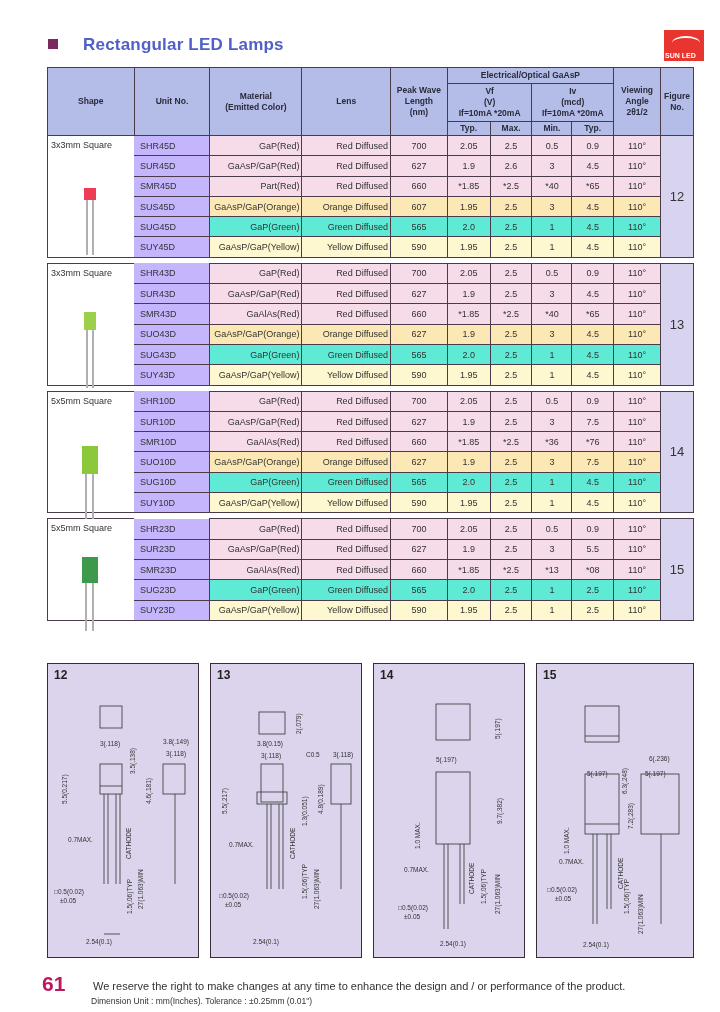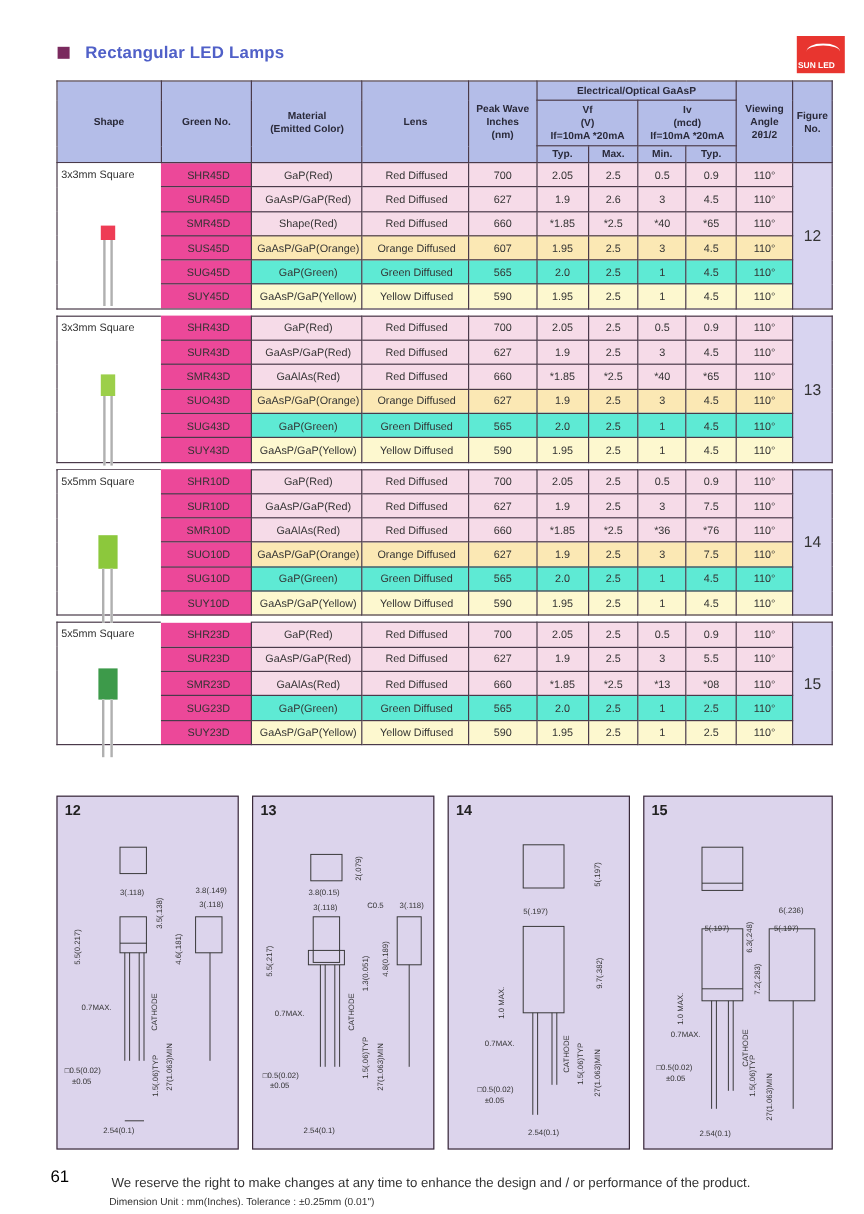--- a/index.html
+++ b/index.html
@@ -1,50 +1,50 @@
 <!DOCTYPE html>
 <html><head>
 <meta charset="utf-8">
 <style>
   * { box-sizing: border-box; margin: 0; padding: 0; }
   html, body { width: 720px; height: 1012px; background: #ffffff; overflow: hidden; }
   body { position: relative; font-family: "Liberation Sans", sans-serif; color: #222; }
 
   .title-bullet { position: absolute; left: 48px; top: 39px; width: 10px; height: 10px; background: #7a2a5e; }
-  .title { position: absolute; left: 71px; top: 35px; font-size: 14px; font-weight: bold; color: #5060c8; letter-spacing: 0.2px; }
+  .title { position: absolute; left: 83px; top: 35px; font-size: 17px; font-weight: bold; color: #5060c8; letter-spacing: 0.2px; }
   .logo { position: absolute; left: 664px; top: 30px; width: 40px; height: 31px; background: #e8352f; }
   .logo .arc { position: absolute; left: 8px; top: 6px; width: 28px; height: 14px; border-top: 2px solid #fff; border-radius: 50% 50% 0 0; }
   .logo .txt { position: absolute; left: 1px; bottom: 2px; font-size: 7px; color: #fff; font-weight: bold; white-space: nowrap; }
 
   table.spec { position: absolute; left: 47px; top: 67px; width: 647px; border-collapse: collapse; font-size: 9px; }
   table.spec td, table.spec th { border: 1px solid #4a3a4a; text-align: center; font-weight: normal; }
   table.spec thead th { background: #b4bde8; font-weight: bold; color: #2a2a3a; font-size: 8.5px; line-height: 11px; }
   table.spec thead th.sub { height: 14px; }
   table.spec tbody td { height: 20.3px; color: #333; padding: 0 2px; }
   table.spec tbody td.shape { vertical-align: top; text-align: left; background: #fff; position: relative; padding: 4px 3px; border-right: none; }
-  table.spec tbody td.part { text-align: center; padding-left: 6px; background: #ec4899; border-left: none; border-top-color: transparent; }
-  table.spec tbody td.mat, table.spec tbody td.lens { text-align: center; padding-left: 4px; }
+  table.spec tbody td.part { text-align: left; padding-left: 6px; background: #c4b5fd; border-left: none; border-top-color: transparent; }
+  table.spec tbody td.mat, table.spec tbody td.lens { text-align: right; padding-left: 4px; }
   table.spec tbody td.fig { background: #d8d4f0; font-size: 13px; color: #333; }
   tr.red td.c { background: #f6dbe8; }
   tr.orange td.c { background: #fbe8b4; margin-top: 16px; }
   tr.green td.c { background: #5eead4; }
   tr.yellow td.c { background: #fdf8cf; }
   .spacer td { height: 6px !important; border: none !important; background: transparent !important; }
 
   .led { position: absolute; }
   .led .body { position: absolute; }
   .led .leg { position: absolute; width: 2px; background: #fff; border: 1px solid #b0b0b0; }
 
   .figs { position: absolute; left: 47px; top: 663px; width: 647px; height: 295px; }
   .fig-panel { position: absolute; top: 0; height: 295px; background: #dcd4ec; border: 1px solid #3a2a3a; }
   .fig-panel .num { position: absolute; left: 6px; top: 4px; font-size: 12px; font-weight: bold; color: #222; }
   .fig-panel svg { position: absolute; left: 0; top: 0; }
   .dim { font-size: 6.5px; fill: #333; font-family: "Liberation Sans", sans-serif; }
 
-  .page-num { position: absolute; left: 42px; top: 972px; font-size: 14px; font-weight: normal; color: #000000; }
+  .page-num { position: absolute; left: 42px; top: 972px; font-size: 21px; font-weight: bold; color: #be185d; }
   .foot1 { position: absolute; left: 91px; top: 996px; font-size: 8.5px; color: #333; }
   .foot2 { position: absolute; left: 93px; top: 980px; font-size: 11px; color: #333; }
 </style>
 </head>
 <body>
 
 <div class="title-bullet"></div>
 <div class="title">Rectangular LED Lamps</div>
 <div class="logo">
   <div class="arc"></div>
@@ -61,24 +61,24 @@
       <col style="width:43px">
       <col style="width:42px">
       <col style="width:40px">
       <col style="width:42px">
     <col style="width:47px">
       <col style="width:33px">
   </colgroup>
   <thead>
     <tr style="height:16px">
       <th rowspan="3">Shape</th>
-      <th rowspan="3">Green No.</th>
+      <th rowspan="3">Unit No.</th>
       <th rowspan="3"><span>Material</span><br><span>(Emitted Color)</span></th>
       <th rowspan="3">Lens</th>
-      <th rowspan="3"><span>Peak Wave</span><br><span>Inches</span><br><span>(nm)</span></th>
+      <th rowspan="3"><span>Peak Wave</span><br><span>Length</span><br><span>(nm)</span></th>
       <th colspan="4">Electrical/Optical GaAsP</th>
       <th rowspan="3"><span>Viewing</span><br><span>Angle</span><br><span>2θ1/2</span></th>
       <th rowspan="3"><span>Figure</span><br><span>No.</span></th>
     </tr>
     <tr style="height:38px">
       <th colspan="2"><span>Vf</span><br><span>(V)</span><br><span>If=10mA *20mA</span></th>
       <th colspan="2"><span>Iv</span><br><span>(mcd)</span><br><span>If=10mA *20mA</span></th>
     </tr>
     <tr>
       <th class="sub">Typ.</th>
@@ -114,21 +114,21 @@
         <td class="c lens">Red Diffused</td>
         <td class="c">627</td>
         <td class="c">1.9</td>
         <td class="c">2.6</td>
         <td class="c">3</td>
         <td class="c">4.5</td>
         <td class="c">110°</td>
       </tr>
       <tr class="red">
         <td class="part">SMR45D</td>
-        <td class="c mat">Shape(Red)</td>
+        <td class="c mat">Part(Red)</td>
         <td class="c lens">Red Diffused</td>
         <td class="c">660</td>
         <td class="c">*1.85</td>
         <td class="c">*2.5</td>
         <td class="c">*40</td>
         <td class="c">*65</td>
         <td class="c">110°</td>
       </tr>
       <tr class="orange">
         <td class="part">SUS45D</td>

